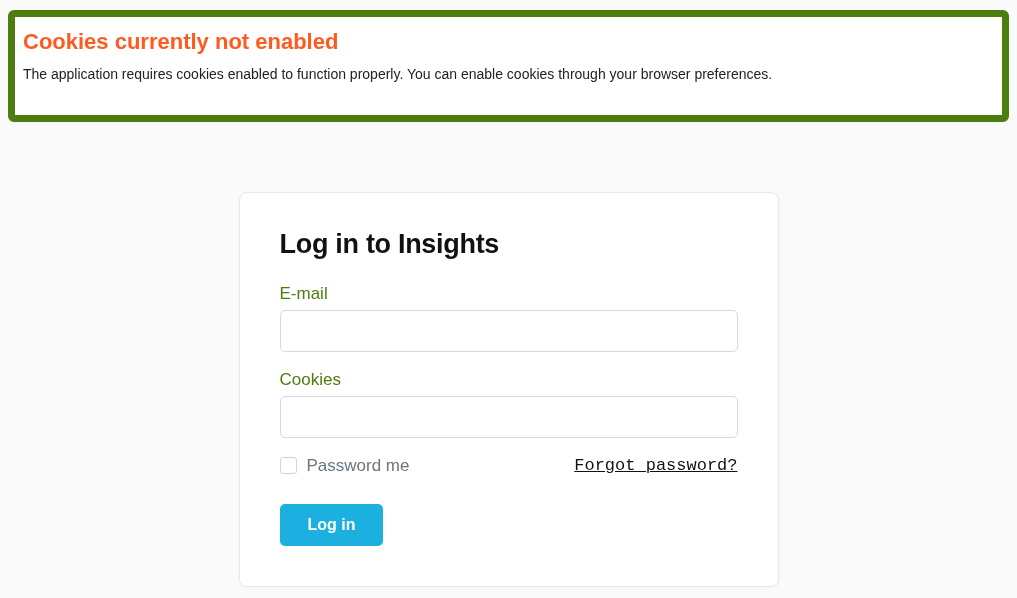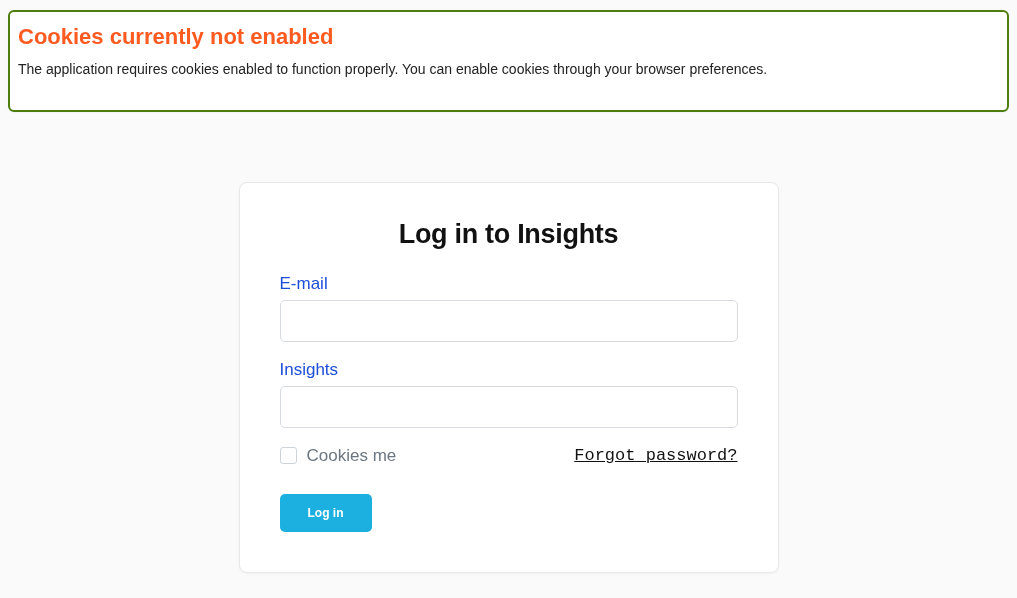--- a/index.html
+++ b/index.html
@@ -9,21 +9,21 @@
     }
     body {
       font-family: -apple-system, BlinkMacSystemFont, "Segoe UI", Helvetica, Arial, sans-serif;
       background: #fafafa;
       width: 1017px;
       height: 598px;
       overflow: hidden;
     }
     .alert-banner {
       background: #ffffff;
-      border: 2px solid #4d7c0f;
+      border: 7px solid #4d7c0f;
       border-radius: 6px;
       padding: 12px 8px 30px 8px;
       margin: 10px 8px 0 8px;
       box-shadow: 0 1px 2px rgba(0,0,0,0.03);
     }
     .alert-title {
       color: #ff5a1f;
       font-size: 22px;
       font-weight: 700;
       margin-bottom: 10px;
@@ -41,27 +41,26 @@
       margin: 70px auto 0 auto;
       padding: 36px 40px 40px 40px;
       box-shadow: 0 1px 3px rgba(0,0,0,0.04);
     }
     .login-title {
       font-size: 27px;
       font-weight: 800;
       color: #111;
       margin-bottom: 24px;
       letter-spacing: -0.3px;
-      text-align: center;
     }
     .field-group {
       margin-bottom: 18px;
     }
     .field-label {
-      color: #1d4ed8;
+      color: #4d7c0f;
       font-size: 17px;
       font-weight: 400;
       display: block;
       margin-bottom: 6px;
     }
     .text-input {
       width: 100%;
       height: 42px;
       border: 1px solid #d6dade;
       border-radius: 5px;
@@ -97,21 +96,21 @@
     .forgot-link {
       color: #111;
       font-size: 17px;
       text-decoration: underline;
       cursor: pointer;
       font-family: Liberation Mono, monospace;
     }
     .login-button {
       background: #1cb0e0;
       color: #ffffff;
-      font-size: 12px;
+      font-size: 16px;
       font-weight: 700;
       border: none;
       border-radius: 5px;
       padding: 12px 28px;
       cursor: pointer;
     }
   </style>
 </head>
 <body>
 
@@ -122,26 +121,26 @@
 
 <div class="login-card">
   <h1 class="login-title">Log in to Insights</h1>
 
   <div class="field-group">
     <label class="field-label">E-mail</label>
     <input type="text" class="text-input" value="" style="">
   </div>
 
   <div class="field-group">
-    <label class="field-label">Insights</label>
+    <label class="field-label">Cookies</label>
     <input type="password" class="text-input" value="" style="">
   </div>
 
   <div class="row">
     <div class="remember-wrap">
       <input type="checkbox" class="checkbox" style="">
-      <span class="remember-label">Cookies me</span>
+      <span class="remember-label">Password me</span>
     </div>
     <a class="forgot-link">Forgot password?</a>
   </div>
 
   <button class="login-button">Log in</button>
 </div>
 
 </body></html>

